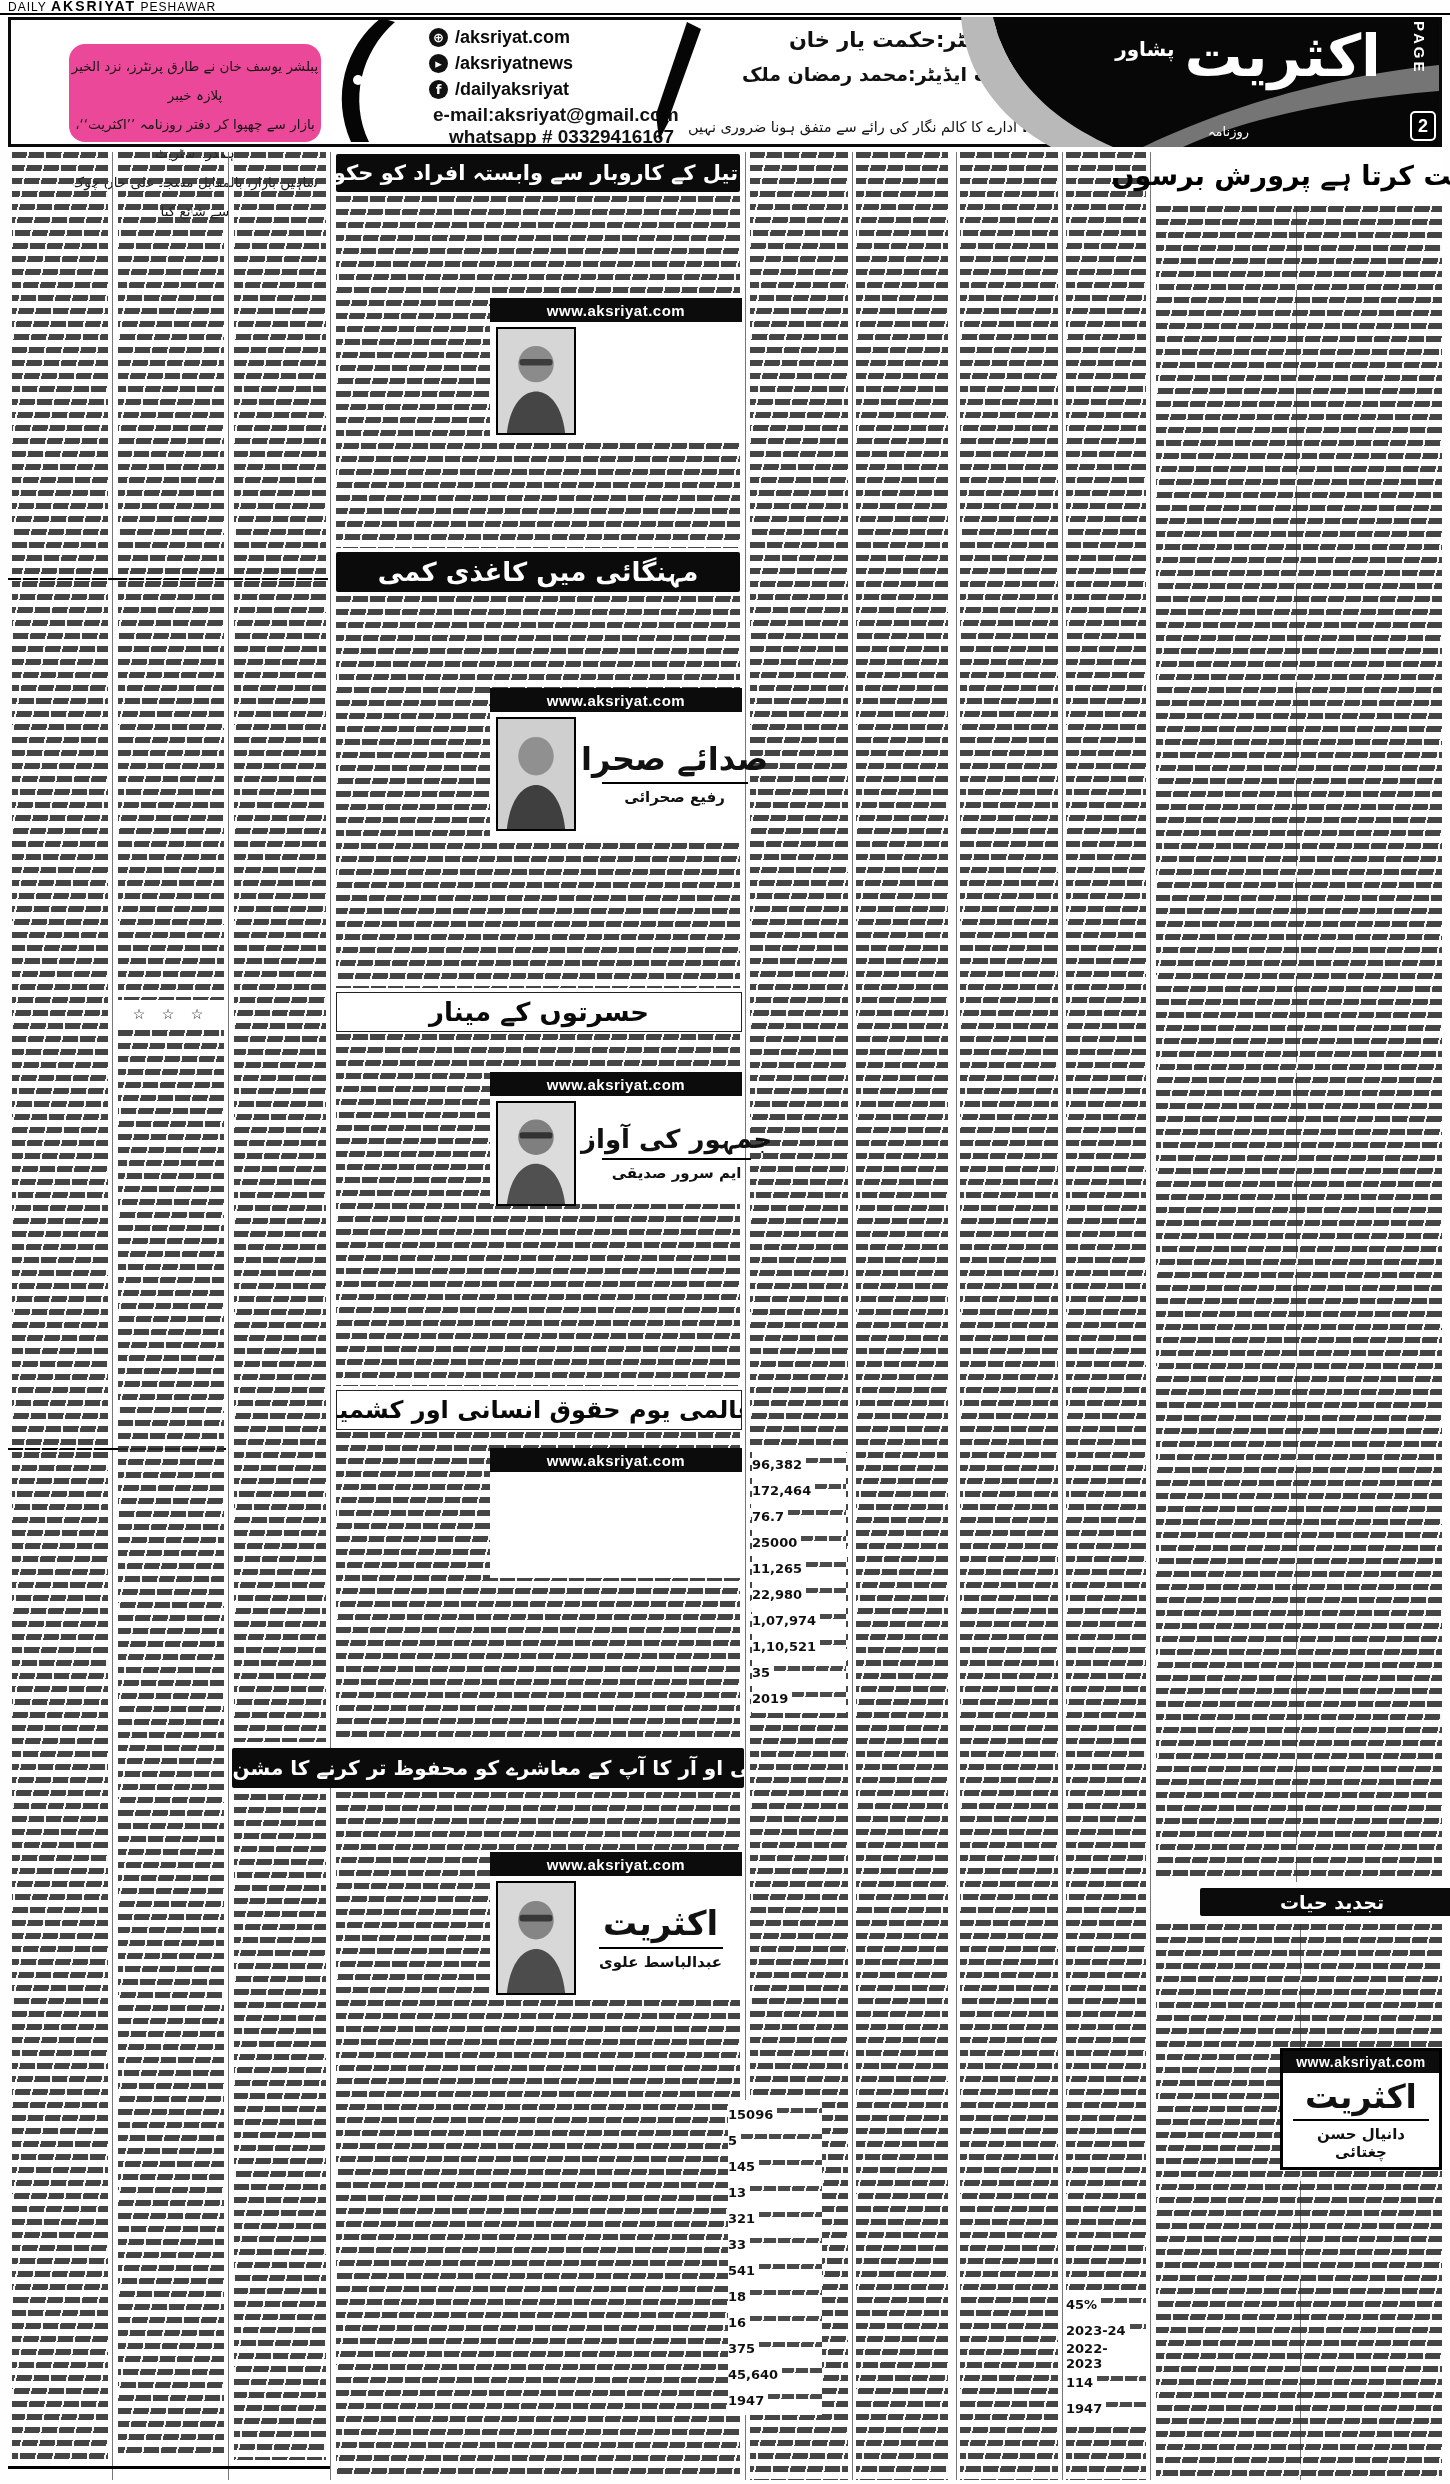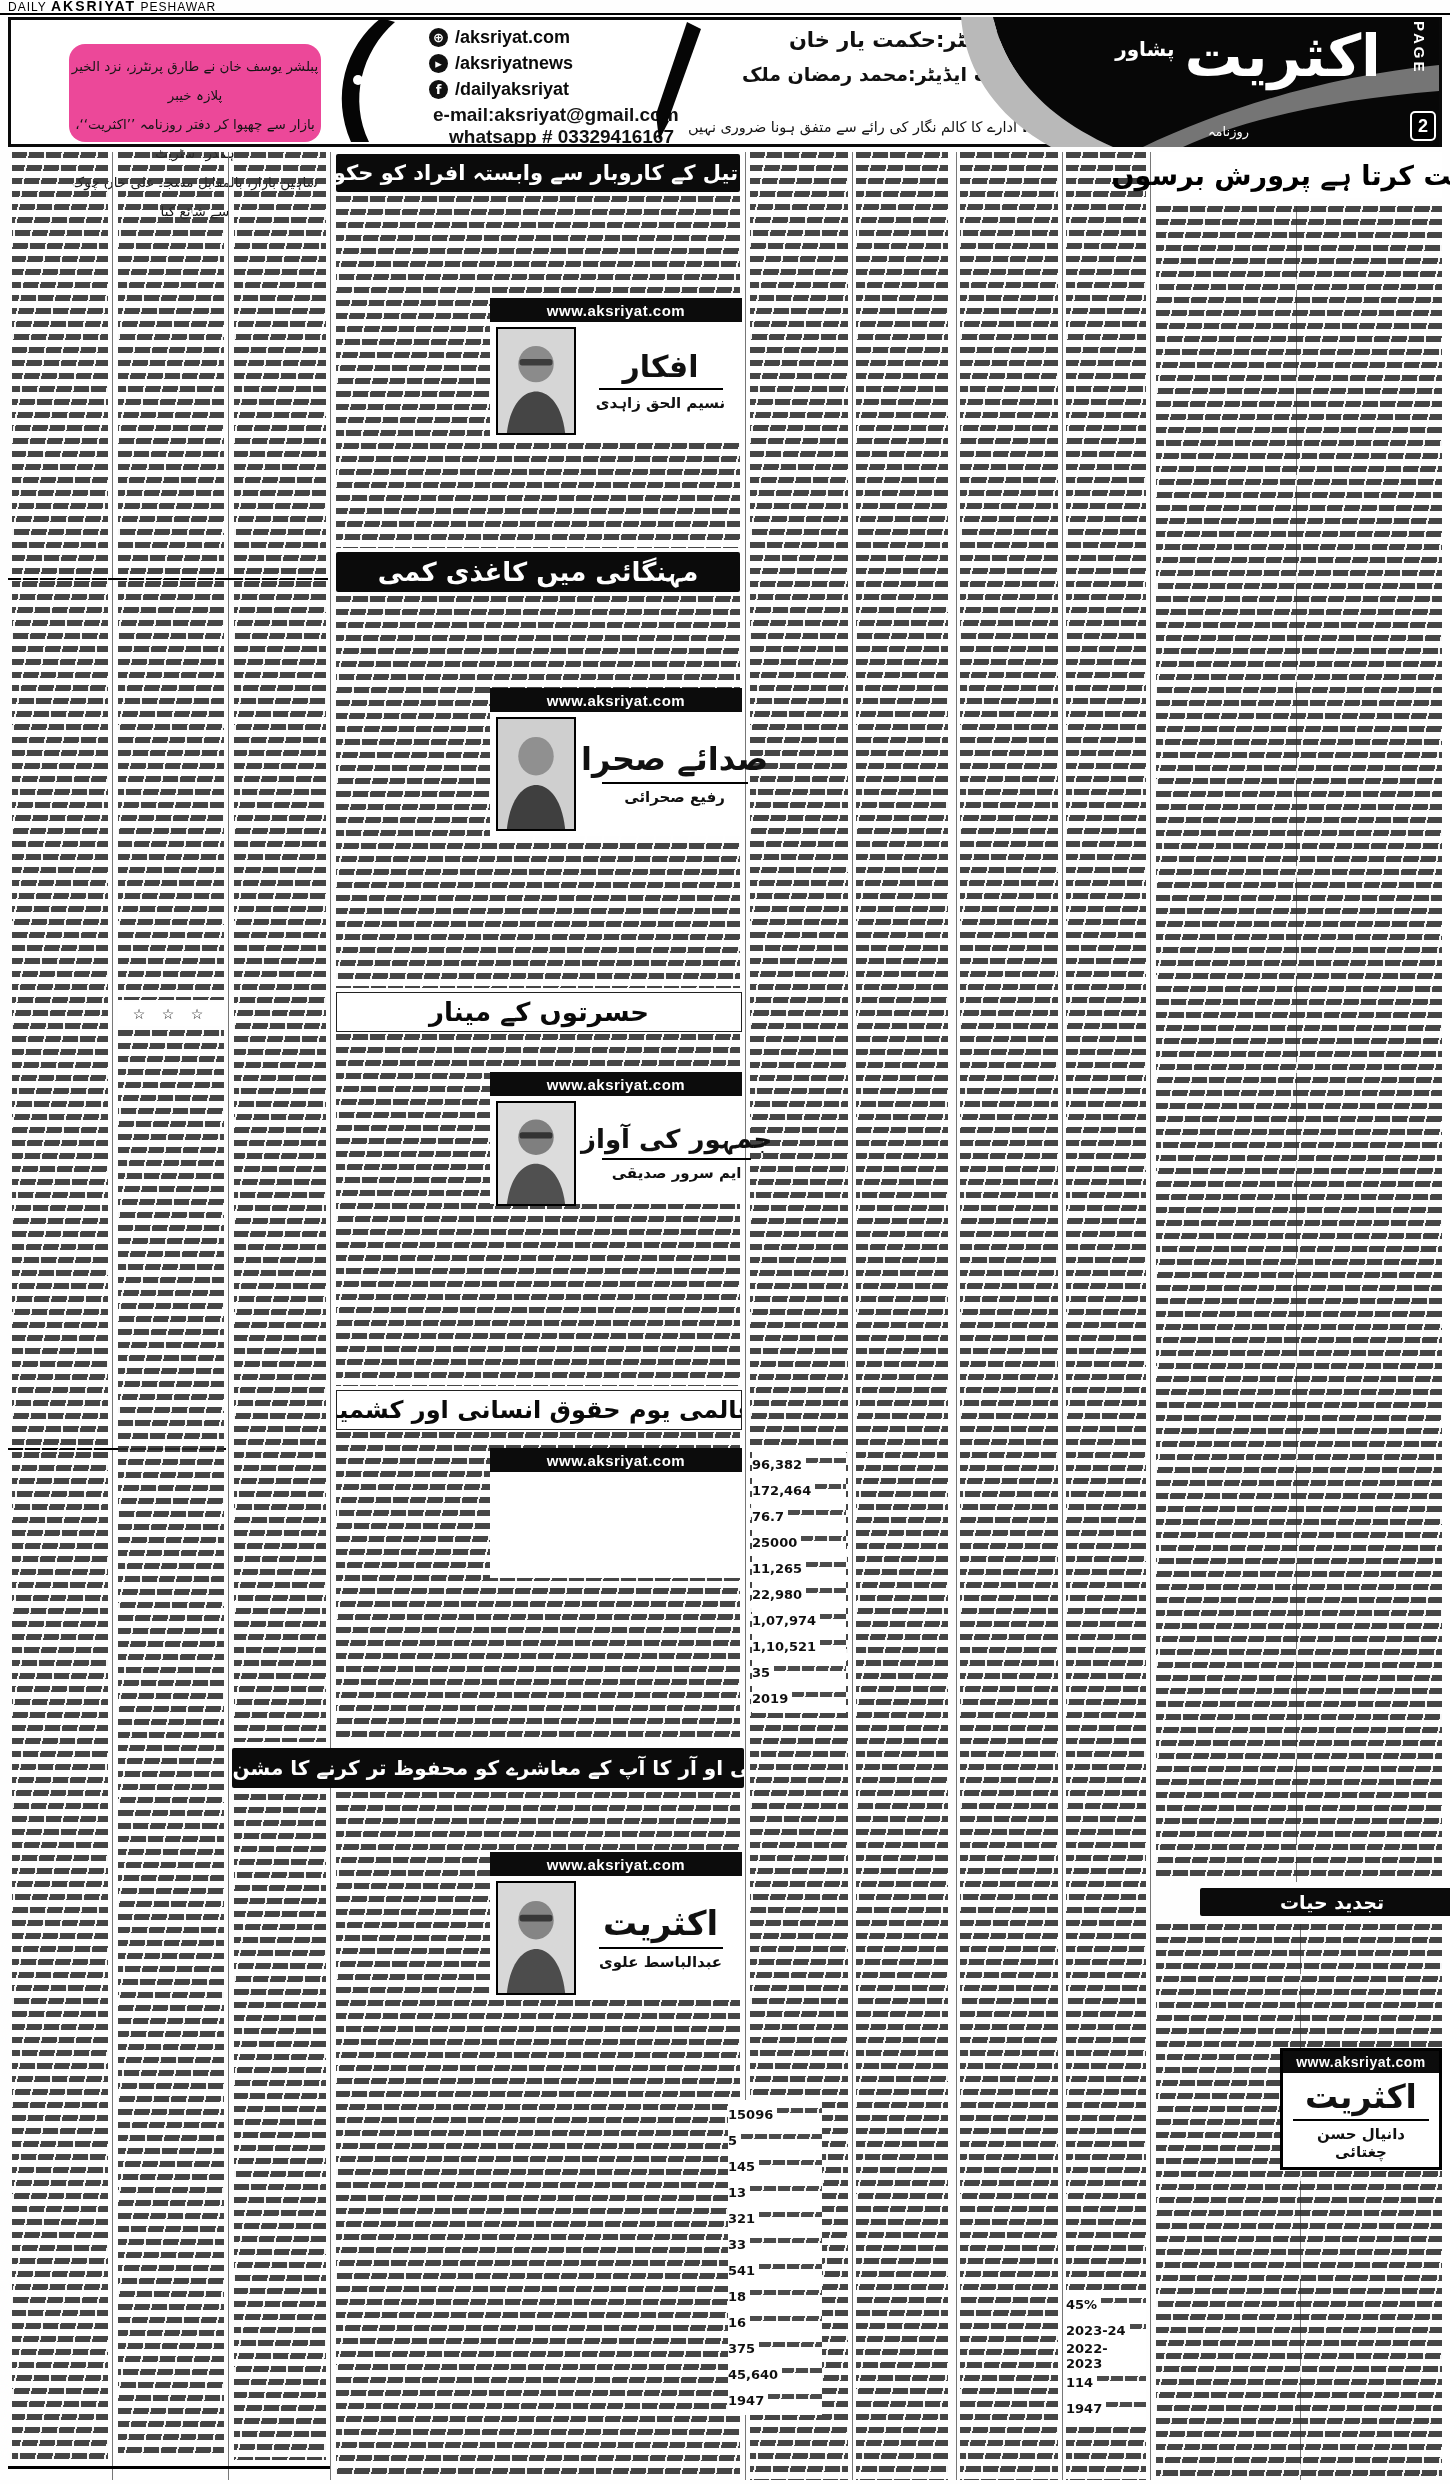--- a/index.html
+++ b/index.html
@@ -197,25 +197,20 @@
     <div class="banner">www.aksriyat.com</div>
     <div class="cb-body">
       <div class="photo">
         <svg viewBox="0 0 60 80" preserveAspectRatio="none">
             <rect width="60" height="80" fill="#d6d6d6"></rect>
             <circle cx="30" cy="27" r="14" fill="#8b8b8b"></circle>
             <rect x="17" y="23" width="26" height="5" rx="2" fill="#3c3c3c"></rect>
             <path d="M7 80 C10 55 22 48 30 48 C38 48 50 55 53 80 Z" fill="#454545"></path>
           </svg>
       </div>
-      <div class="titlebox">
-        <div class="coltitle">افکار</div>
-        <div class="colrule"></div>
-        <div class="colauthor">نسیم الحق زاہدی</div>
-      </div>
     </div>
   </div>
 
   <div class="abs colblock" style="left:490px;top:688px;width:252px;height:148px;">
     <div class="banner">www.aksriyat.com</div>
     <div class="cb-body">
       <div class="photo">
         <svg viewBox="0 0 60 80" preserveAspectRatio="none">
             <rect width="60" height="80" fill="#cfcfcf"></rect>
             <circle cx="30" cy="27" r="14" fill="#909090"></circle>

